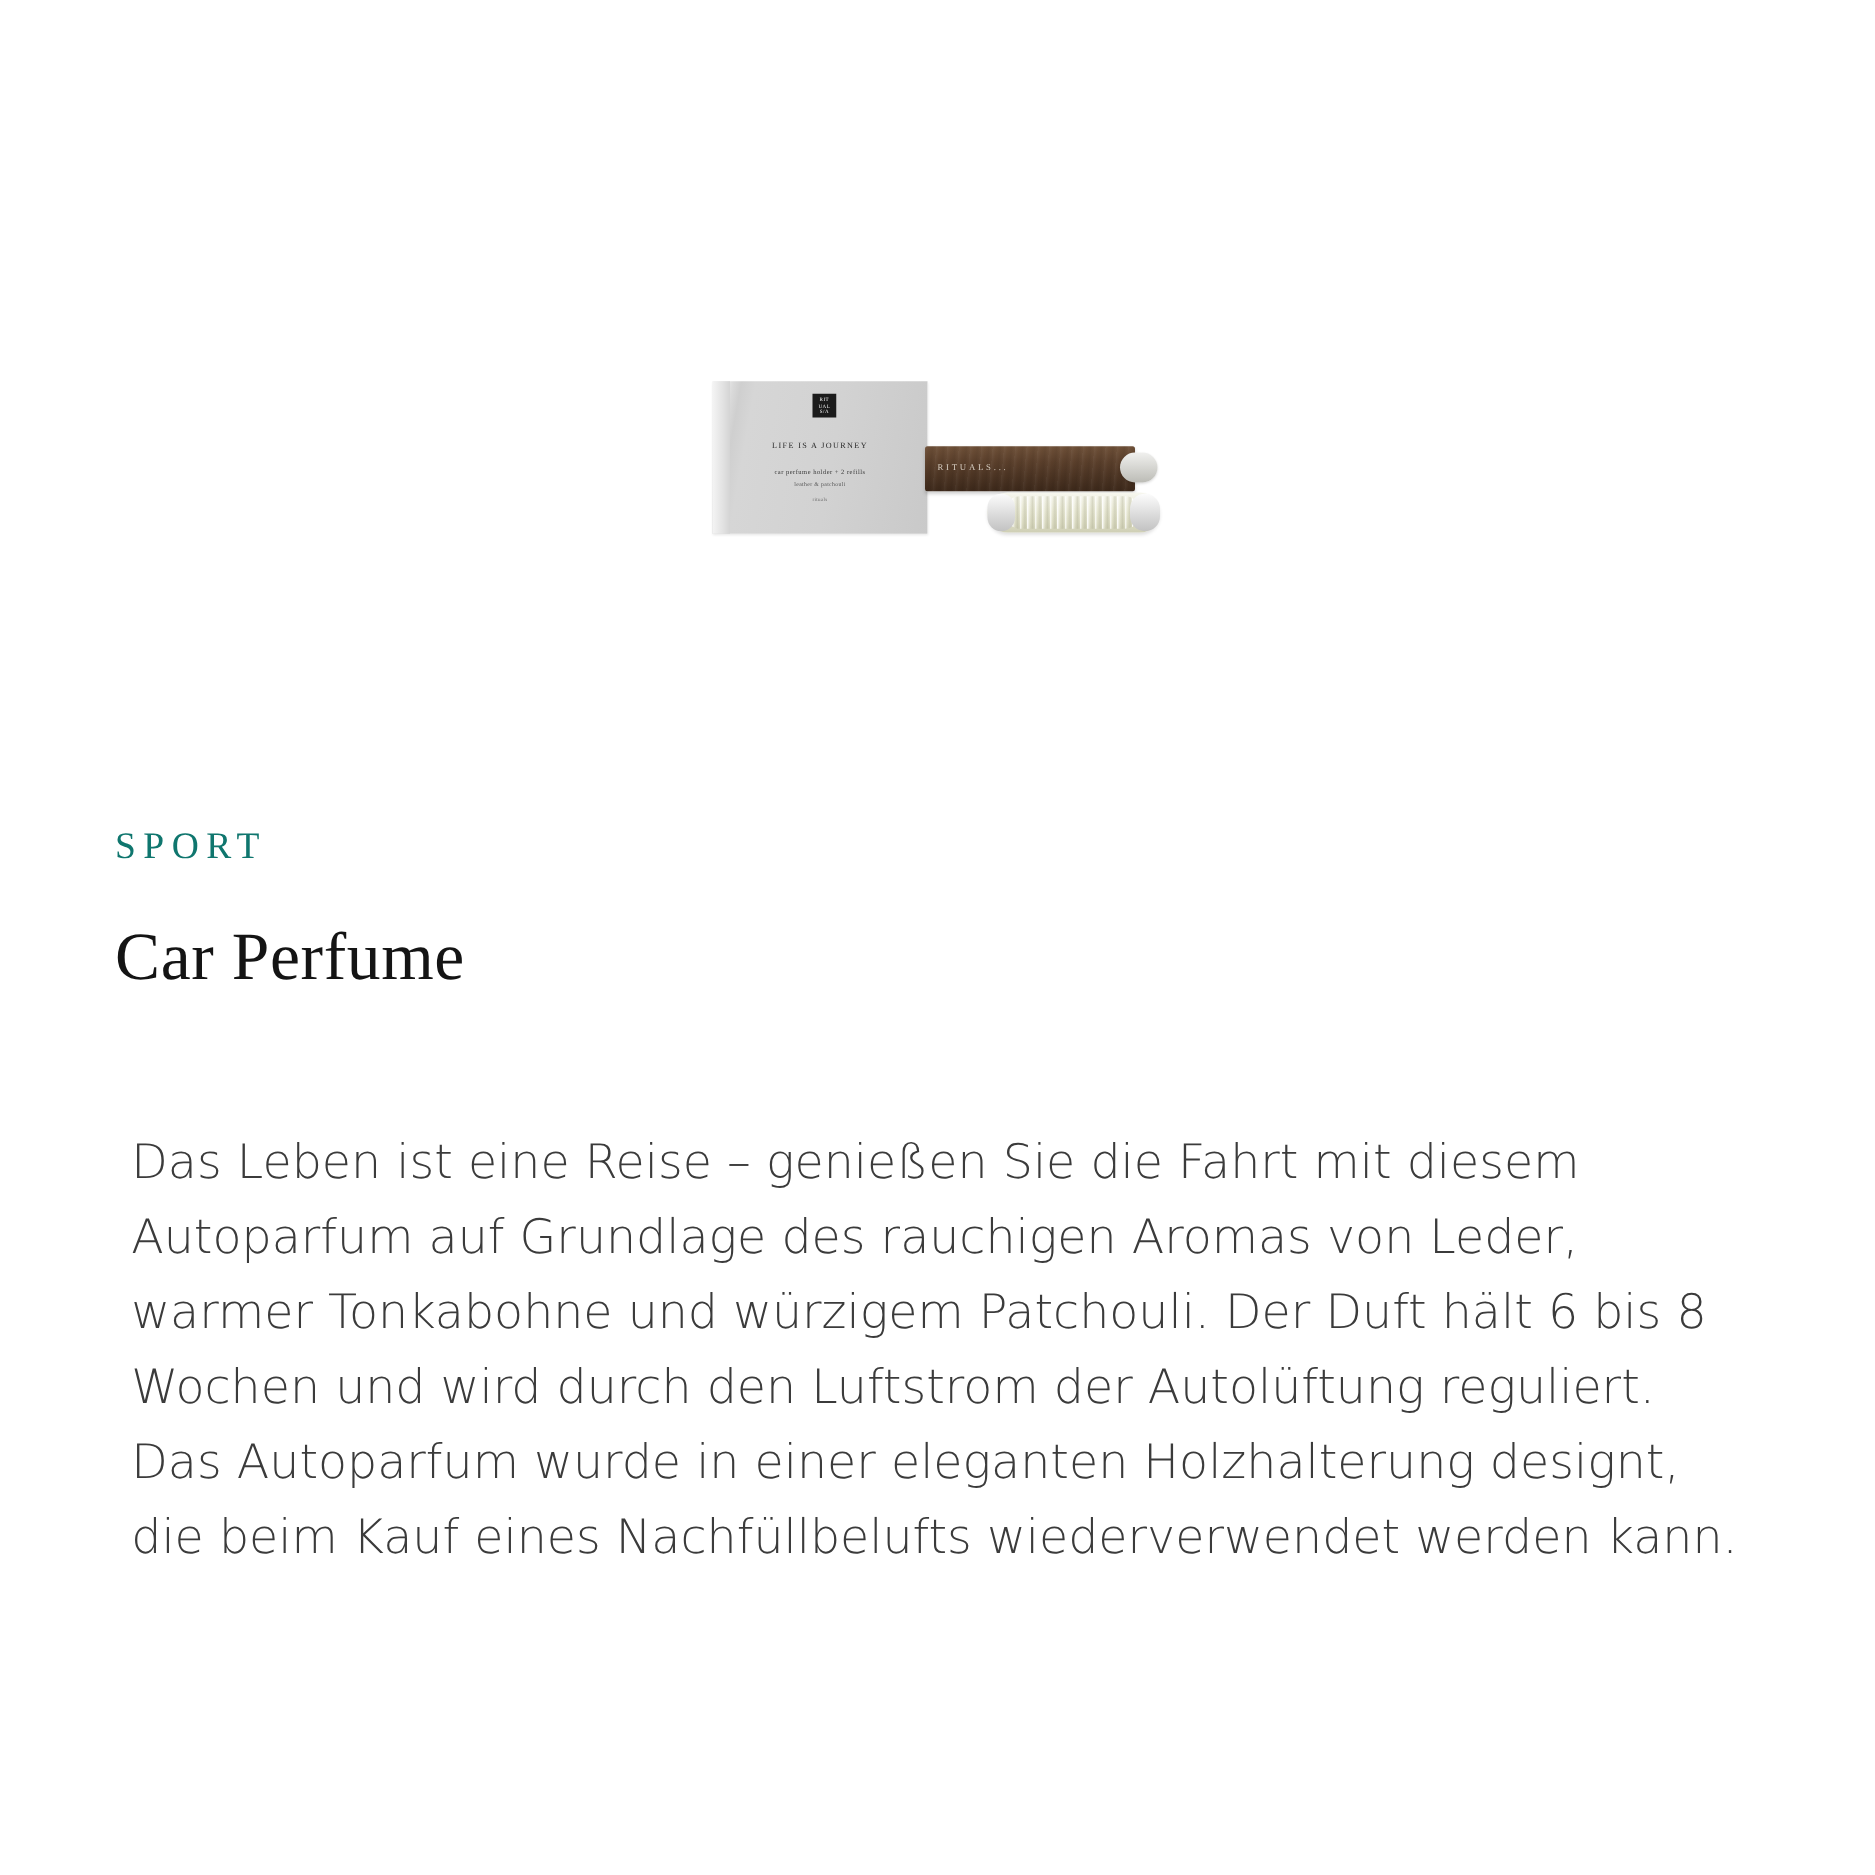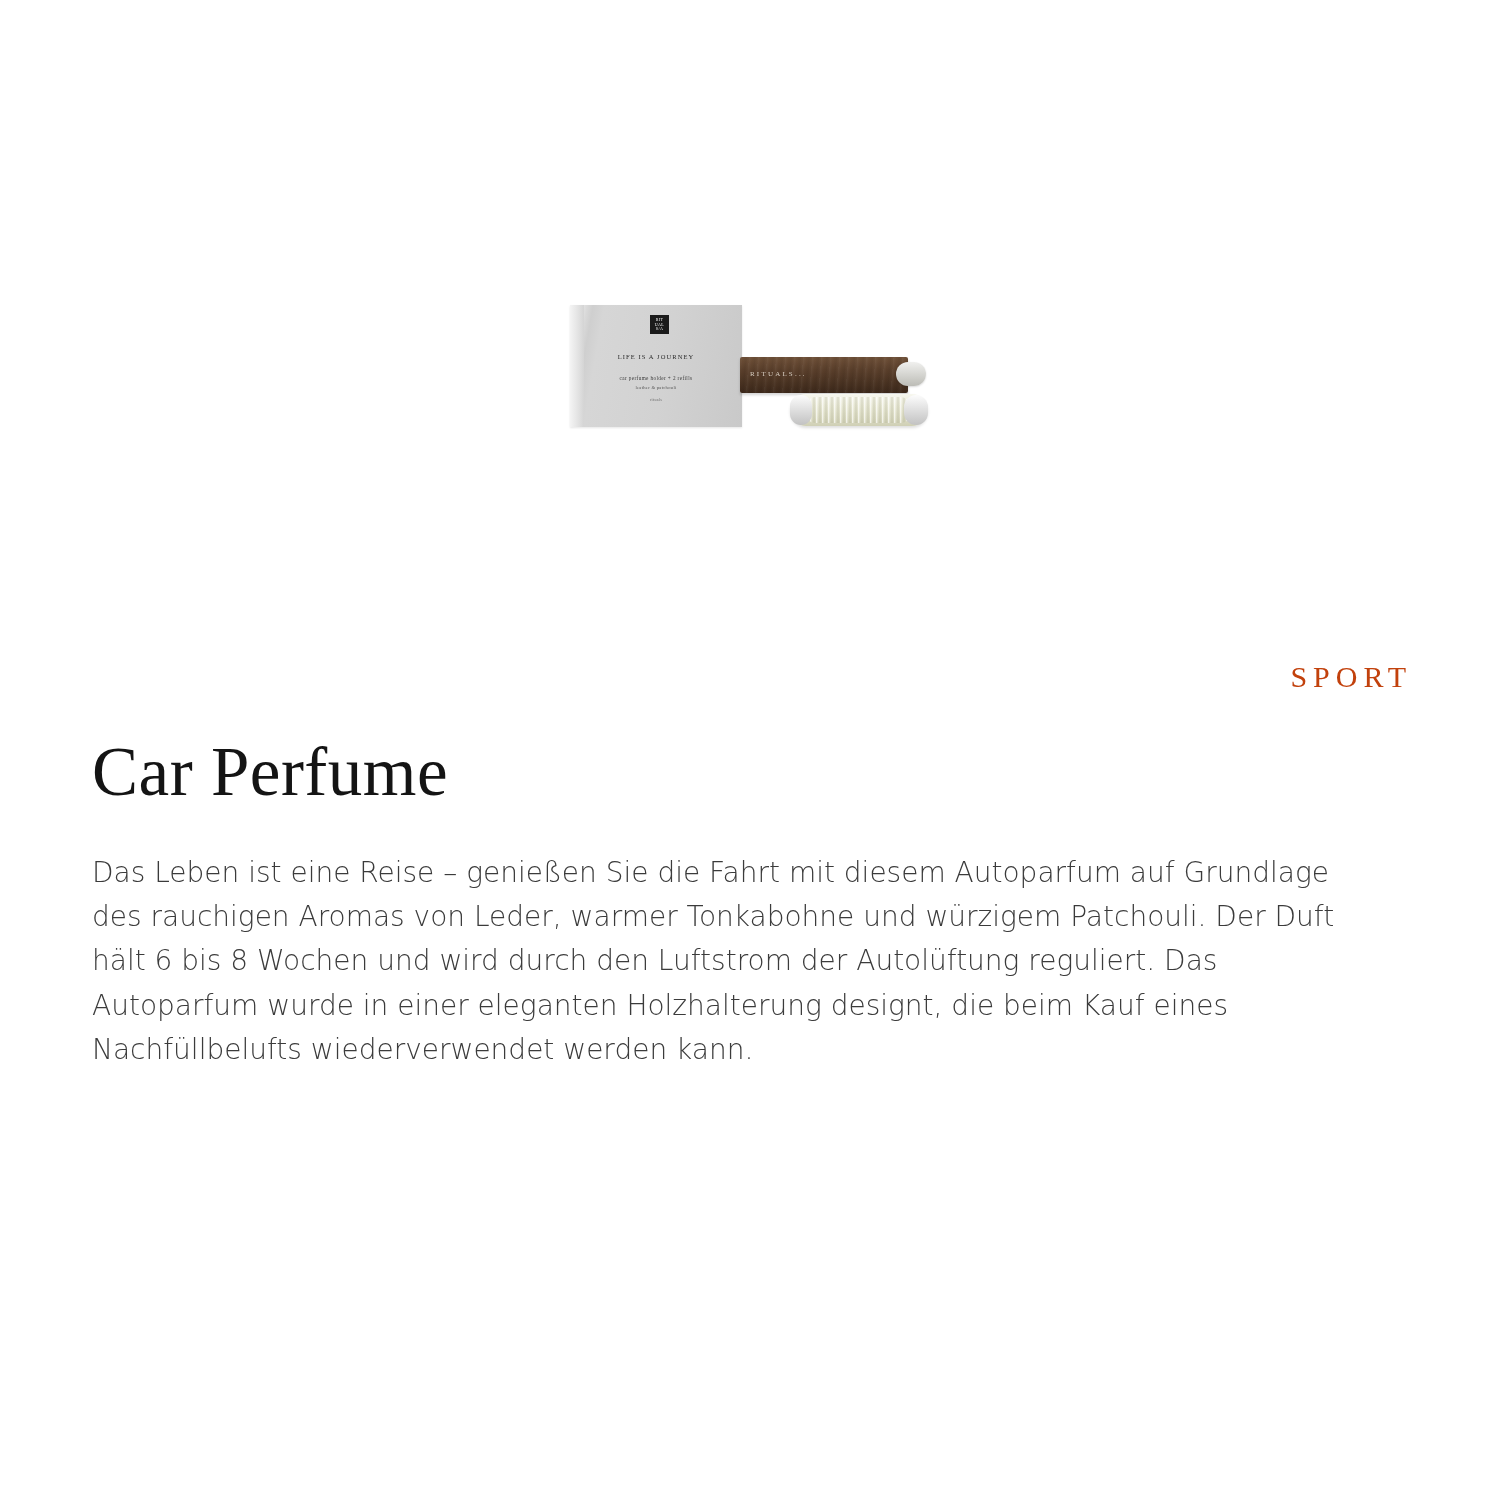--- a/index.html
+++ b/index.html
@@ -198,40 +198,39 @@
   .content {
     position: absolute;
     left: 92px;
     top: 660px;
     width: 1320px;
   }
   .eyebrow {
     font-family: "Liberation Serif", serif;
     font-size: 30px;
     letter-spacing: 6px;
-    color: #c2410c;
+    color: #0f766e;
     margin: 0 0 44px 0;
     font-weight: 400;
-    text-align: right;
   }
   .title {
     font-family: "Liberation Serif", serif;
-    font-size: 69px;
+    font-size: 54px;
     line-height: 1.0;
     font-weight: 400;
     color: #141414;
-    margin: 0 0 44px 0;
+    margin: 0 0 107px 0;
     letter-spacing: 0.5px;
   }
   .description {
     font-family: "DejaVu Sans", sans-serif;
-    font-size: 28px;
+    font-size: 38px;
     line-height: 1.58;
     color: #3b3b3b;
-    margin: 0;
+    margin: 13px;
     max-width: 1290px;
     font-weight: 300;
   }
 </style>
 </head>
 <body>
 
 <div class="page">
 
   <div class="hero">

